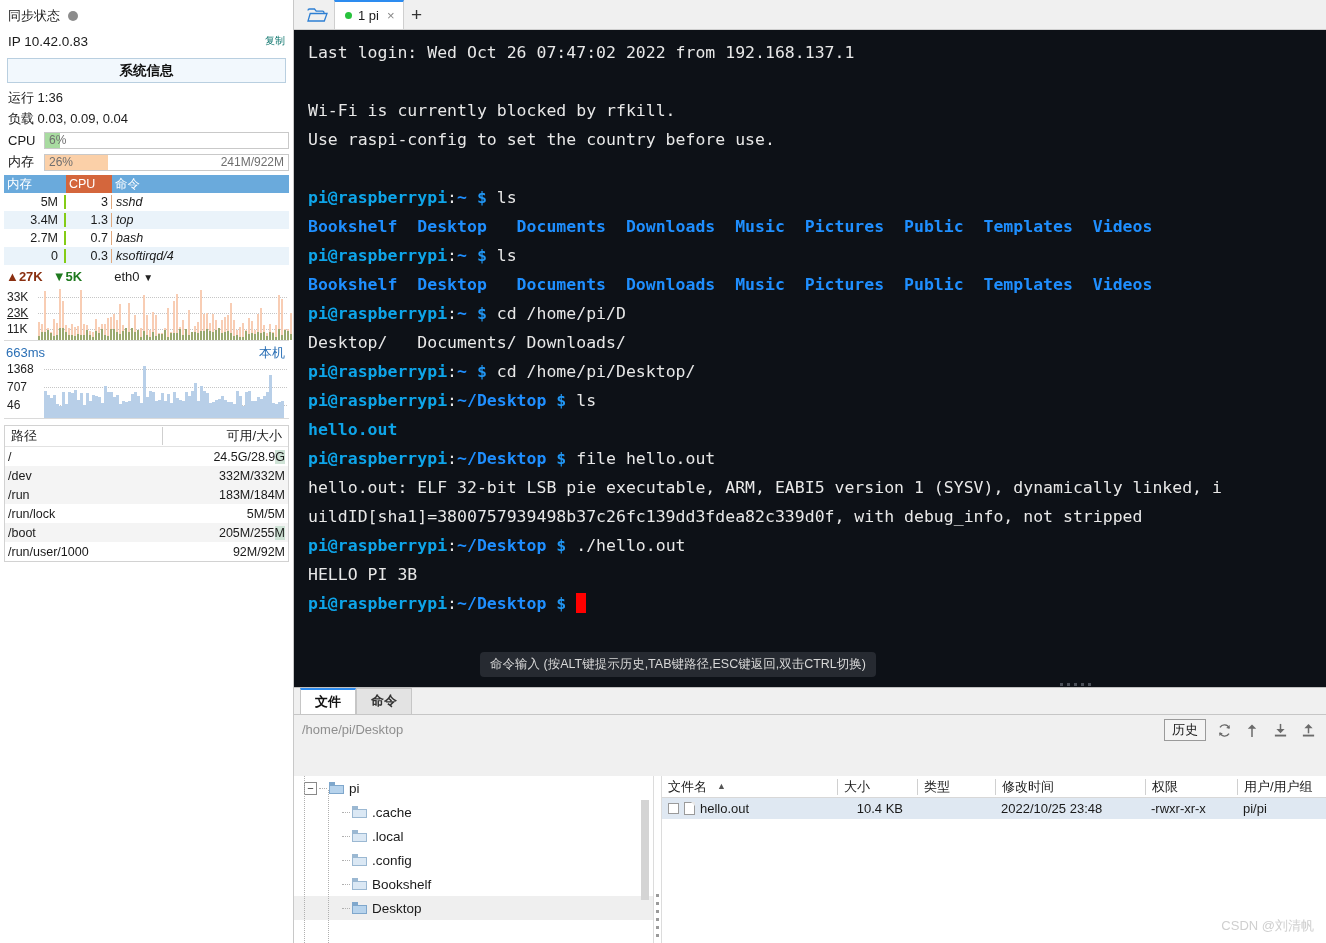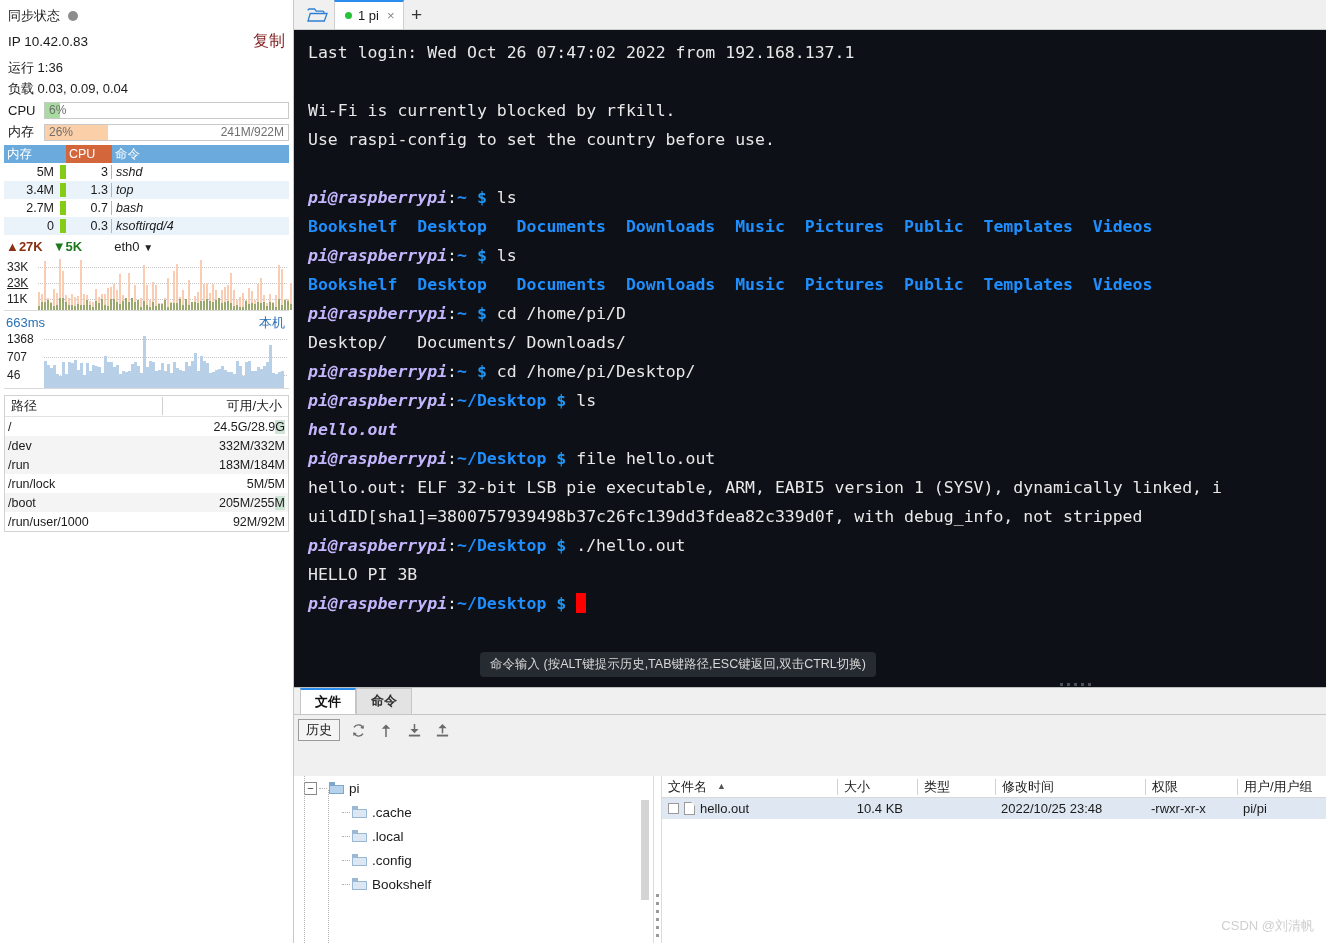--- a/index.html
+++ b/index.html
@@ -28,21 +28,21 @@
   }
   .sync-dot {
     width: 10px; height: 10px; border-radius: 50%;
     background: #8c8c8c;
   }
   .ip-row {
     display: flex; align-items: center; justify-content: space-between;
     height: 24px; font-size: 13.5px;
   }
   .ip-text { color: #1a1a1a; }
-  .copy-link { color: #7f1d1d; font-size: 16px; cursor: pointer; }
+  .copy-link { color: #0f766e; font-size: 10px; cursor: pointer; }
 
   .sysinfo-btn {
     margin: 5px 7px 0 7px;
     height: 25px; line-height: 23px;
     text-align: center;
     background: #f2f8fd;
     border: 1px solid #b9cfe0;
     font-size: 13.5px; font-weight: bold;
     color: #111; cursor: pointer;
   }
@@ -77,21 +77,21 @@
   .proc-head > div { padding: 0 3px; }
   .ph-mem { width: 62px; }
   .ph-cpu { width: 46px; background: #d4663c; height: 18px; line-height: 18px; }
   .ph-cmd { flex: 1; }
   .proc-row {
     display: flex; height: 18px; align-items: center; font-size: 12.5px;
     margin: 0 4px;
   }
   .proc-row.alt { background: #eaf3fa; }
   .pr-mem { width: 62px; text-align: right; padding-right: 6px;
-            border-right: 6px solid #84cc16; }
+            border-right: 2px solid #84cc16; }
   .pr-cpu { width: 46px; text-align: right; padding-right: 3px;
             border-right: 1px solid #e0a97e; }
   .pr-cmd { flex: 1; padding-left: 4px; font-style: italic; }
 
   
   .net-head {
     display: flex; align-items: center; gap: 10px;
     height: 20px; padding: 2px 8px 0 6px; font-size: 13px;
   }
   .net-up { color: #8a2f10; font-weight: bold; }
@@ -179,21 +179,21 @@
   .term {
     position: absolute; left: 0; top: 30px; right: 0; bottom: 0;
     background: #0d1117;
     font-family: "DejaVu Sans Mono", "Liberation Mono", monospace;
     font-size: 16.5px; line-height: 29px;
     padding: 8px 0 0 14px;
     overflow: hidden;
     white-space: pre;
   }
   .t-white { color: #e8e8e8; }
-  .t-green { color: #c4b5fd; font-weight: bold; font-style: italic; }
+  .t-green { color: #0ea5e9; font-weight: bold; }
   .t-blue  { color: #1f8fff; font-weight: bold; }
   .t-cyan  { color: #2196f3; font-weight: bold; }
   .cursor {
     display: inline-block; width: 10px; height: 20px;
     background: #ff0000; vertical-align: -4px;
   }
   .hint {
     position: absolute; left: 186px; bottom: 10px;
     background: #262a31; color: #d8d8d8;
     font-family: "Liberation Sans", sans-serif;
@@ -344,20 +344,21 @@
     <div class="sb-row sync-row">
       <span>同步状态</span>
       <span class="sync-dot"></span>
     </div>
 
     <div class="sb-row ip-row">
       <span class="ip-text">IP 10.42.0.83</span>
       <span class="copy-link">复制</span>
     </div>
 
+    <div class="sysinfo-btn">系统信息</div>
 
     <div class="stat-line" style="margin-top:4px">运行 1:36</div>
     <div class="stat-line">负载 0.03, 0.09, 0.04</div>
 
     <div id="meters">
         <div class="meter-row">
           <div class="meter-label">CPU</div>
           <div class="meter-track">
             <div class="meter-fill" style="width: 6%; background: rgb(168, 219, 160);"></div>
             <div class="meter-pct">6%</div>
@@ -745,20 +746,21 @@
     </div>
   </div>
 
   <div id="file-pane">
     <div class="ftabs" id="ftabs">
         <div class="ftab active">文件</div>
         <div class="ftab">命令</div>
       </div>
 
     <div class="pathbar">
+      <input class="path-input" type="text" value="/home/pi/Desktop" style="">
       <div class="hist-btn">历史</div>
       <div class="tool-ico">
         <svg width="15" height="15" viewBox="0 0 16 16">
           <path d="M13 5.5 A5.5 5.5 0 0 0 3.2 4.6" fill="none" stroke="#6b6b6b" stroke-width="1.5"></path>
           <path d="M3 10.5 A5.5 5.5 0 0 0 12.8 11.4" fill="none" stroke="#6b6b6b" stroke-width="1.5"></path>
           <path d="M13.6 2.2 L13.4 6 L9.8 5.2 Z" fill="#6b6b6b"></path>
           <path d="M2.4 13.8 L2.6 10 L6.2 10.8 Z" fill="#6b6b6b"></path>
         </svg>
       </div>
       <div class="tool-ico">
@@ -826,20 +828,29 @@
             </div>
             <div class="tree-row">
               <div style="width:38px"></div>
               <div class="dash"></div>
               <div class="folder-ico">
                 <b></b>
                 <i></i>
               </div>
               <span>Bookshelf</span>
             </div>
+            <div class="tree-row sel">
+              <div style="width:38px"></div>
+              <div class="dash"></div>
+              <div class="folder-ico open">
+                <b></b>
+                <i></i>
+              </div>
+              <span>Desktop</span>
+            </div>
           </div>
         <div class="tree-scroll"></div>
       </div>
       <div class="vsplit">
         <i style="top:118px"></i>
           <i style="top:126px"></i>
           <i style="top:134px"></i>
         <i style="top:142px"></i>
           <i style="top:150px"></i>
           <i style="top:158px"></i>

